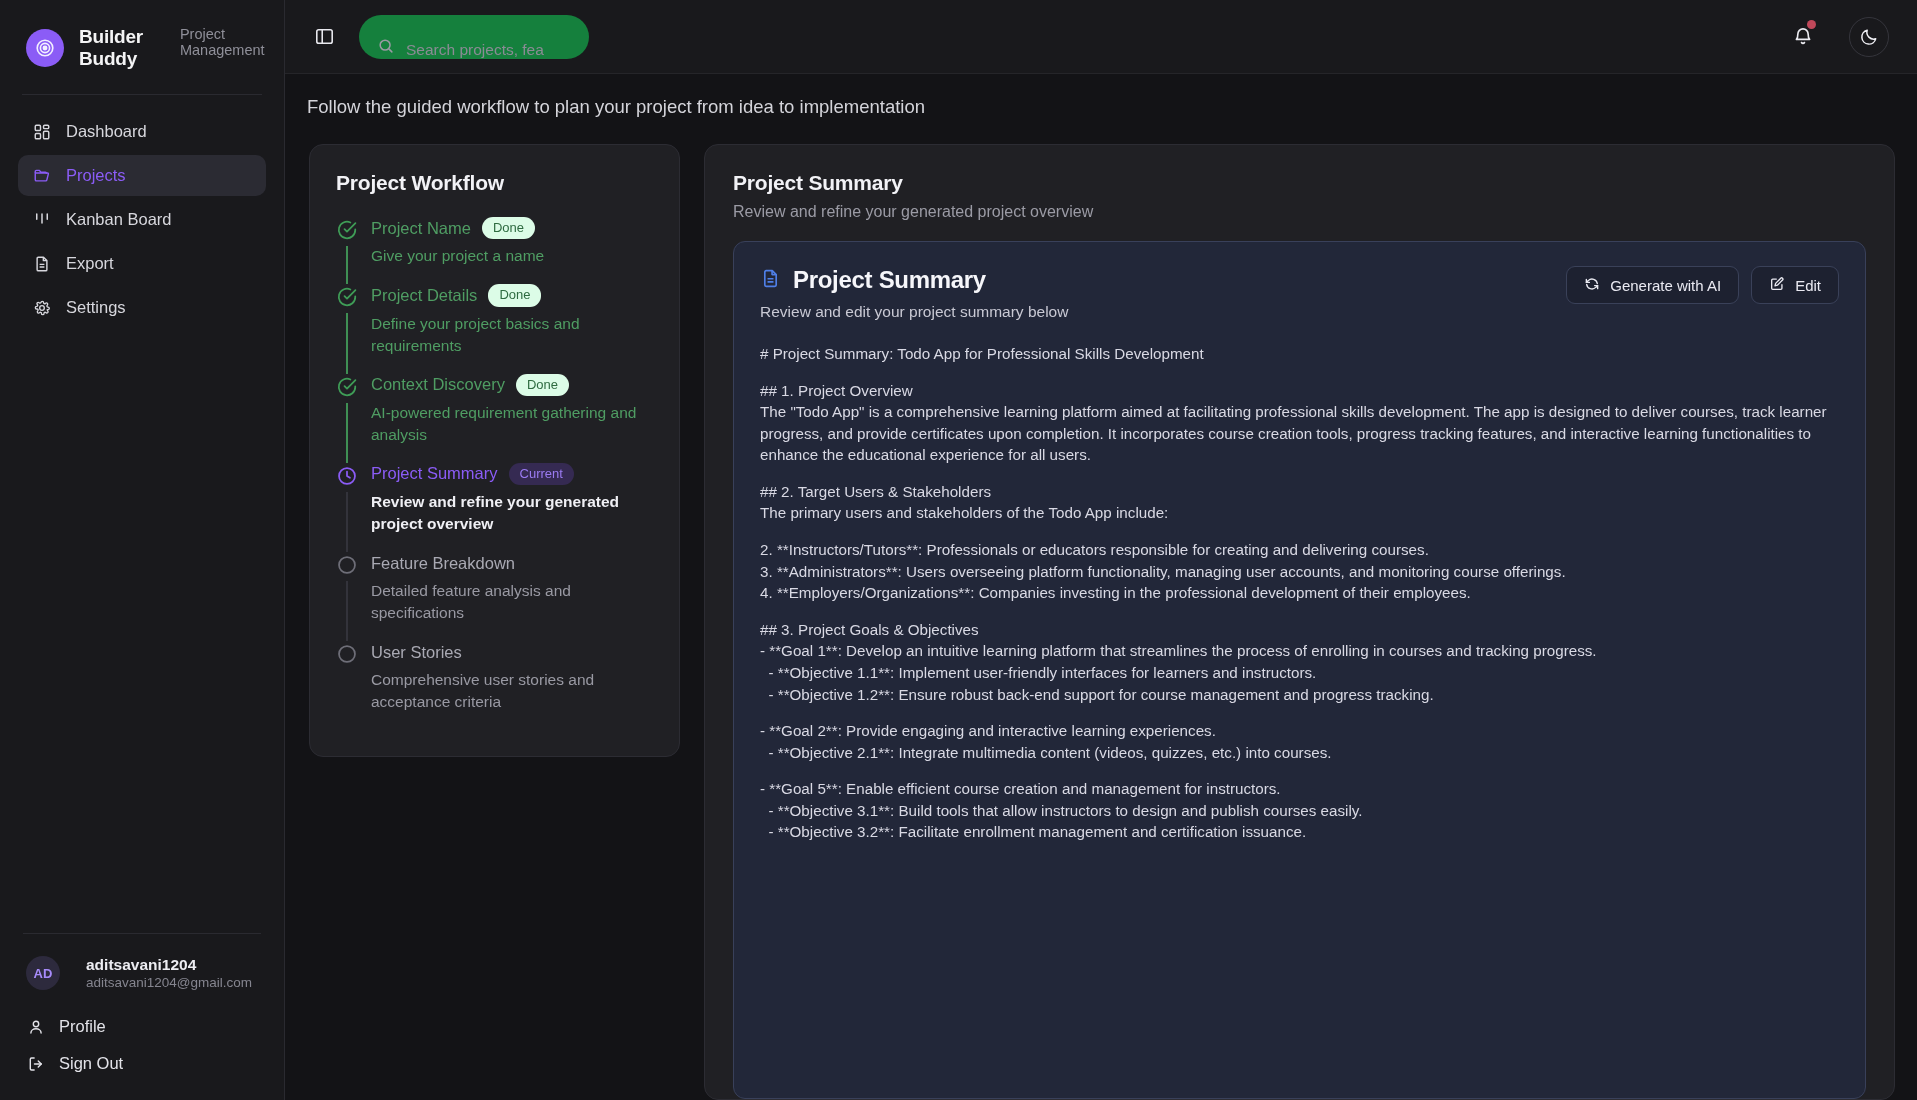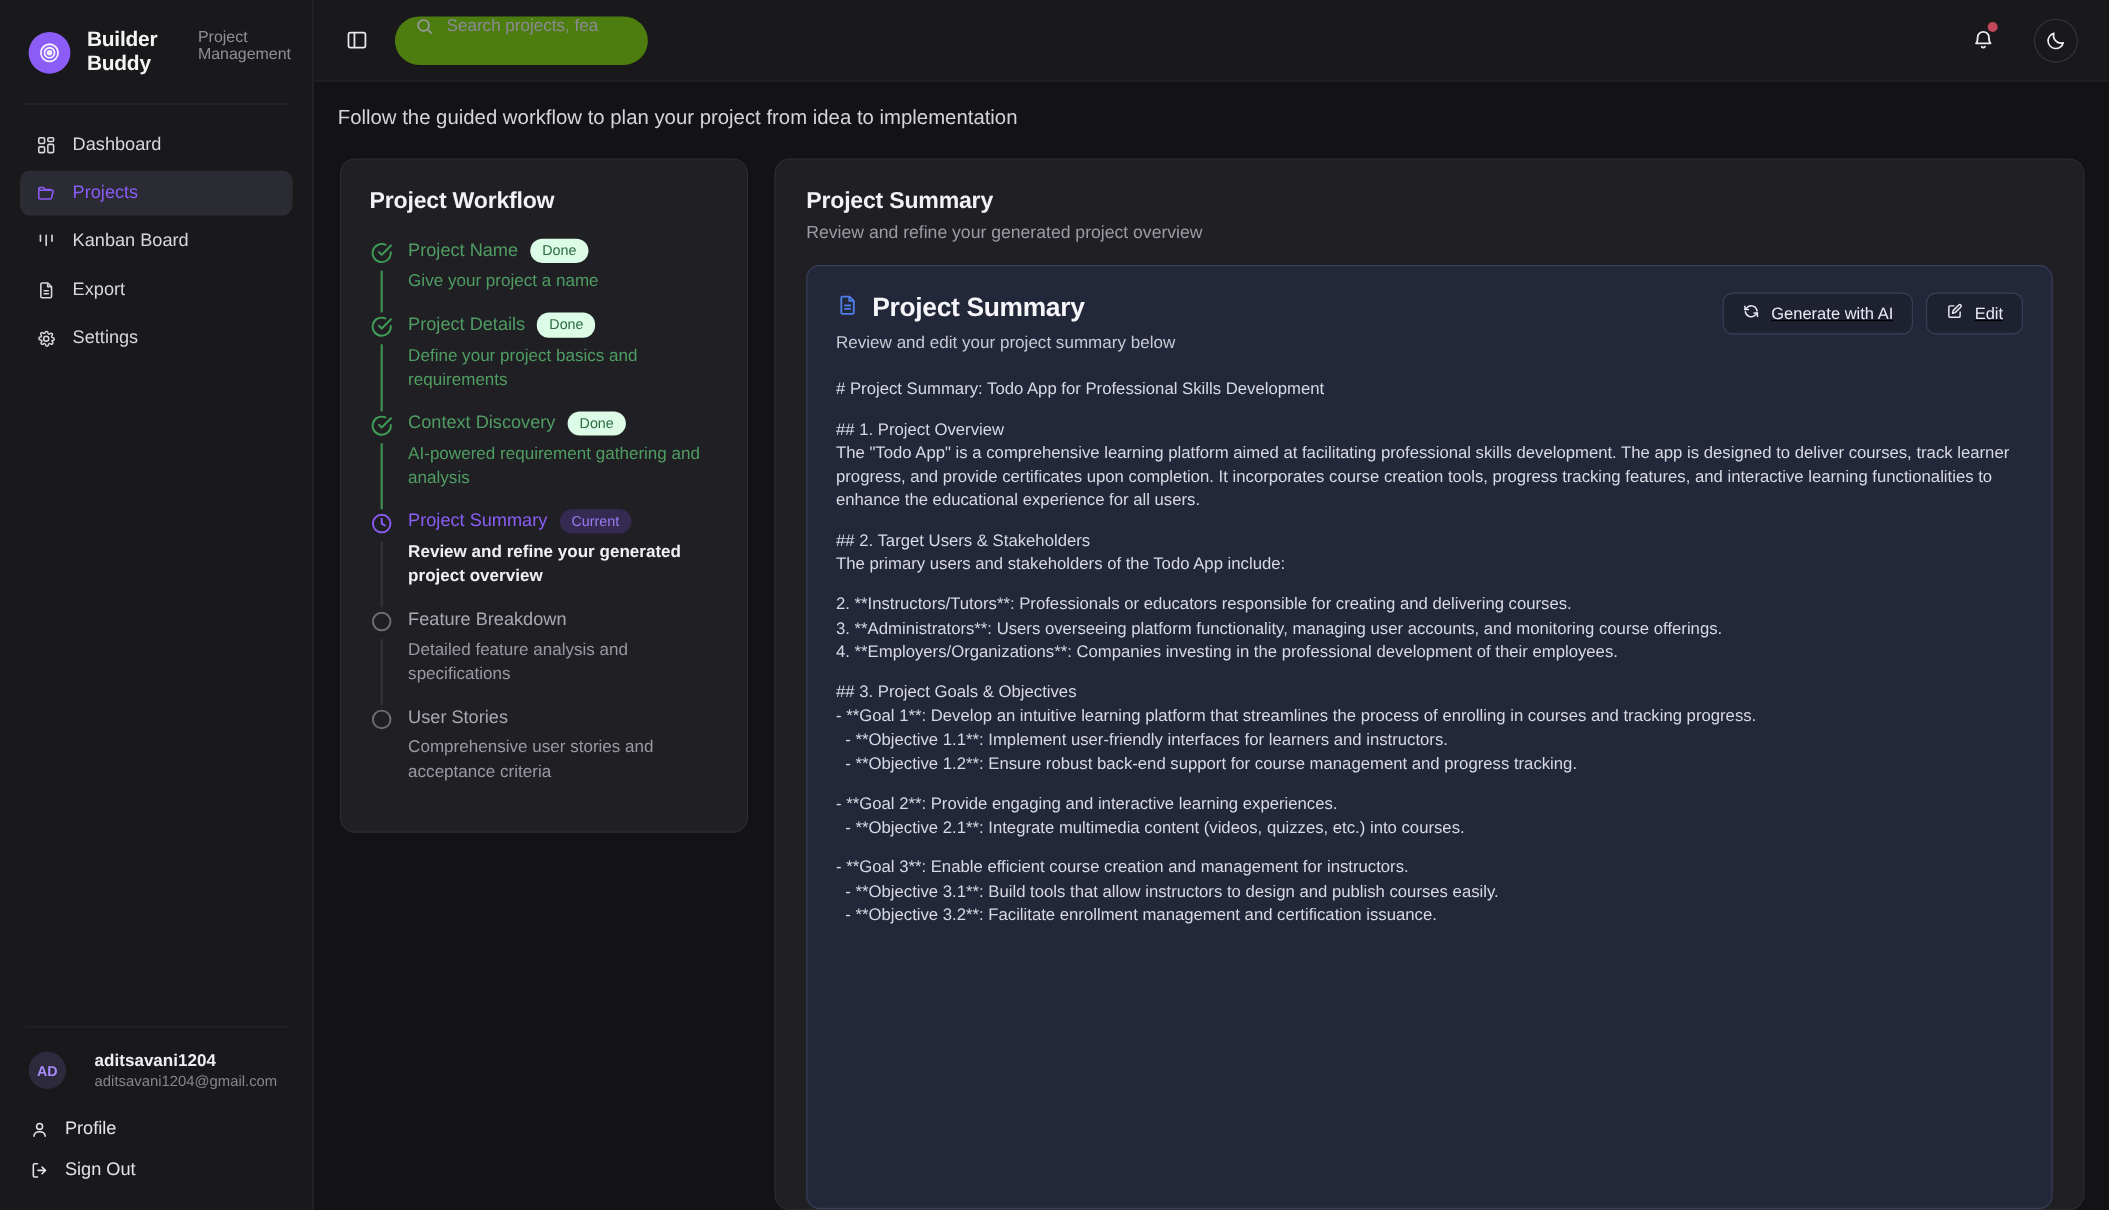--- a/index.html
+++ b/index.html
@@ -70,22 +70,22 @@
     display: flex; align-items: center;
     padding: 0 28px 0 22px; gap: 18px;
   }
   .panel-toggle {
     width: 34px; height: 34px; border-radius: 8px;
     display: flex; align-items: center; justify-content: center;
     cursor: pointer; flex: none;
   }
   .search-box {
     width: 230px; height: 44px; border-radius: 22px;
-    background: #4d7c0f;
-    display: flex; align-items: flex-start; gap: 11px;
+    background: #15803d;
+    display: flex; align-items: flex-end; gap: 11px;
     padding: 0 18px; overflow: hidden;
   }
   .search-box input {
     background: transparent; border: none; outline: none;
     color: #d4d4da; font-size: 15.5px;
     font-family: "Liberation Sans", sans-serif;
     width: 100%;
   }
   .search-box input::placeholder { color: #8b8b95; }
   .top-spacer { flex: 1 1 auto; }
@@ -157,21 +157,21 @@
     border: 1px solid #39405a;
     border-radius: 12px;
     padding: 24px 26px 0 26px;
     display: flex; flex-direction: column; overflow: hidden;
   }
   .inner-head { display: flex; align-items: flex-start; gap: 16px; }
   .inner-head-left { flex: 1 1 auto; min-width: 0; }
   .inner-title-row { display: flex; align-items: center; gap: 12px; }
   .inner-title { font-size: 24px; font-weight: 700; color: #f6f6fa; letter-spacing: -0.3px; }
   .inner-sub { font-size: 15.5px; color: #c9c9d4; margin-top: 9px; }
-  .btn-group { display: flex; gap: 12px; flex: none; text-decoration: underline; }
+  .btn-group { display: flex; gap: 12px; flex: none; }
   .btn {
     display: flex; align-items: center; gap: 10px;
     height: 38px; padding: 0 17px;
     background: #1d2130; border: 1px solid #3a4159;
     border-radius: 9px; color: #eaeaf2;
     font-size: 15px; cursor: pointer; white-space: nowrap;
     font-family: "Liberation Sans", sans-serif;
   }
   .md-body {
     margin-top: 22px; flex: 1 1 auto; min-height: 0;
@@ -497,21 +497,21 @@
               <div class="md-line">4. **Employers/Organizations**: Companies investing in the professional development of their employees.</div>
               <div class="md-gap"></div>
               <div class="md-line">## 3. Project Goals &amp; Objectives</div>
               <div class="md-line">- **Goal 1**: Develop an intuitive learning platform that streamlines the process of enrolling in courses and tracking progress.</div>
               <div class="md-line">  - **Objective 1.1**: Implement user-friendly interfaces for learners and instructors.</div>
               <div class="md-line">  - **Objective 1.2**: Ensure robust back-end support for course management and progress tracking.</div>
               <div class="md-gap"></div>
               <div class="md-line">- **Goal 2**: Provide engaging and interactive learning experiences.</div>
               <div class="md-line">  - **Objective 2.1**: Integrate multimedia content (videos, quizzes, etc.) into courses.</div>
               <div class="md-gap"></div>
-              <div class="md-line">- **Goal 3**: Enable efficient course creation and management for instructors.</div>
+              <div class="md-line">- **Goal 5**: Enable efficient course creation and management for instructors.</div>
               <div class="md-line">  - **Objective 3.1**: Build tools that allow instructors to design and publish courses easily.</div>
               <div class="md-line">  - **Objective 3.2**: Facilitate enrollment management and certification issuance.</div>
             </div>
         </div>
       </section>
 
     </div>
   </div>
 </div>
 

